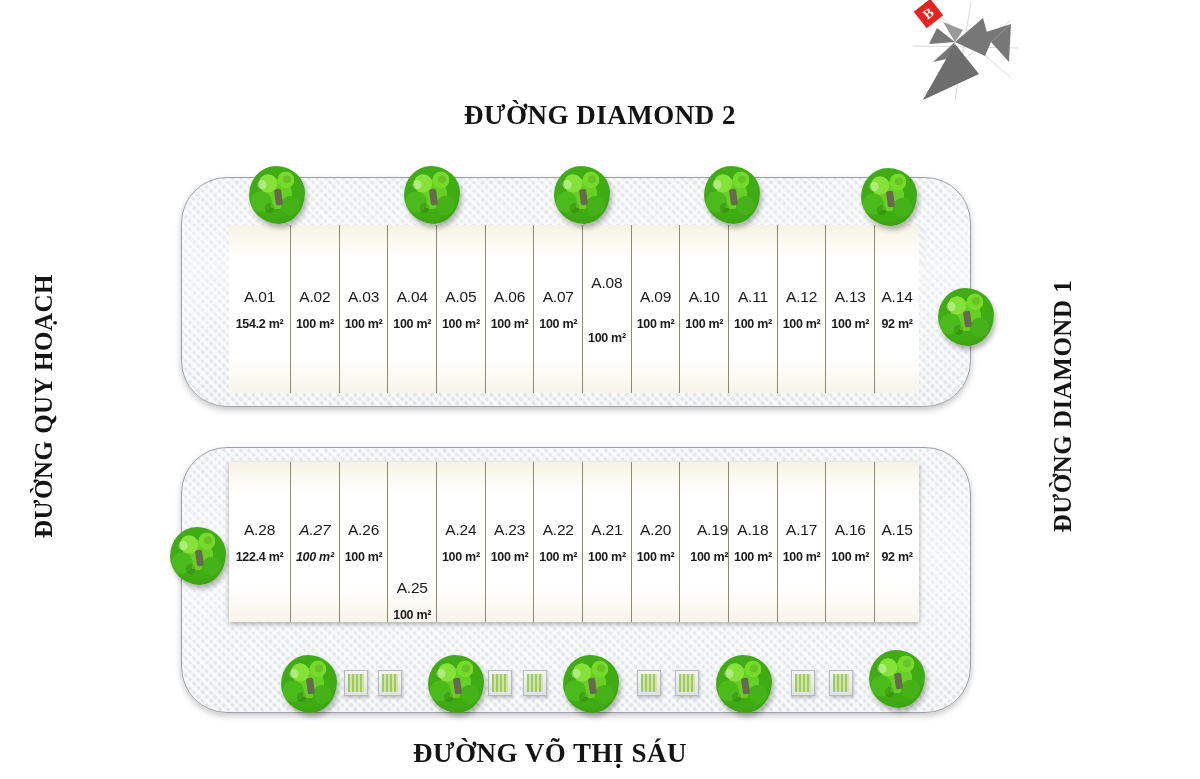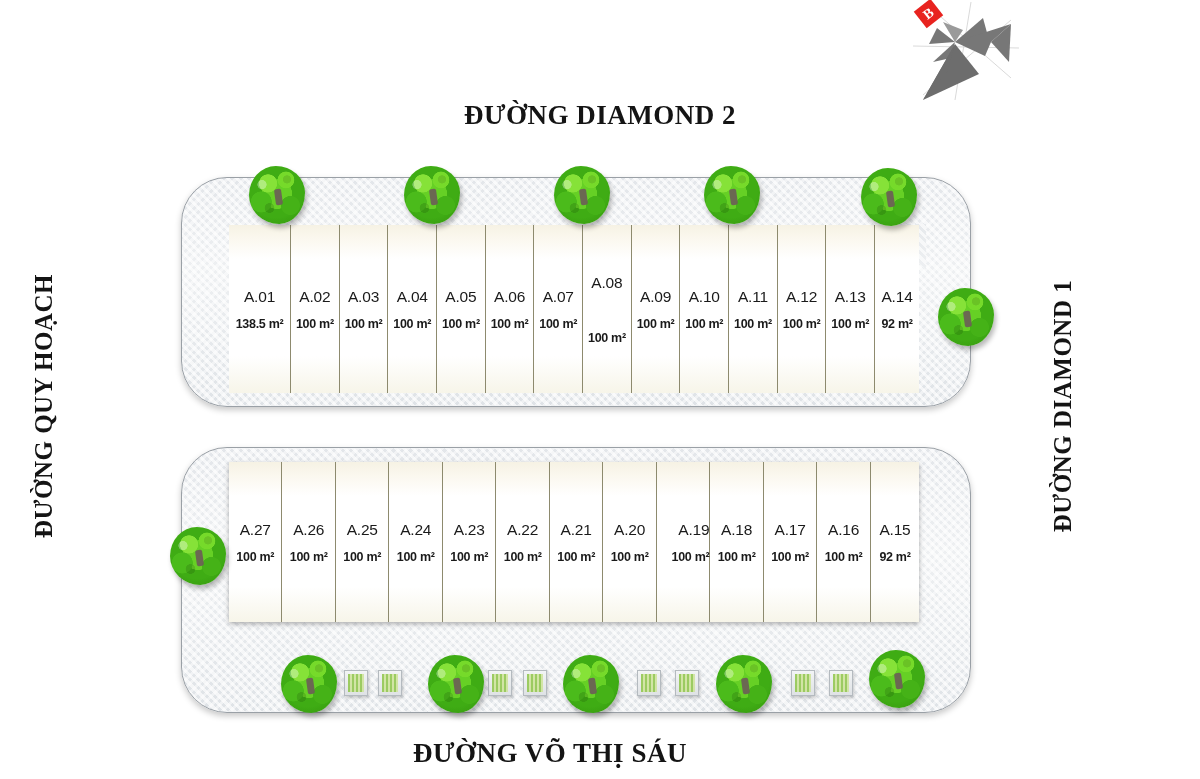--- a/index.html
+++ b/index.html
@@ -222,21 +222,21 @@
 <div class="road" id="road-bottom"></div>
 
 <div class="chamfer" style="left:880px;top:224px;width:46px;height:46px;clip-path:polygon(100% 0,100% 100%,0 0);"></div>
 <div class="chamfer" style="left:228px;top:576px;width:46px;height:47px;clip-path:polygon(0 100%,0 0,100% 100%);"></div>
 <div class="chamfer" style="left:874px;top:576px;width:46px;height:47px;clip-path:polygon(100% 100%,100% 0,0 100%);"></div>
 
 <div class="block" id="block-top">
   <div class="setback" id="setback-top"></div>
 <div class="plot" style="flex: 1.28 1 0%;">
       <div class="code">A.01</div>
-      <div class="area">138.5 m²</div>
+      <div class="area">154.2 m²</div>
     </div>
     <div class="plot" style="flex: 1 1 0%;">
       <div class="code">A.02</div>
       <div class="area">100 m²</div>
     </div>
     <div class="plot" style="flex: 1 1 0%;">
       <div class="code">A.03</div>
       <div class="area">100 m²</div>
     </div>
     <div class="plot" style="flex: 1 1 0%;">
@@ -280,29 +280,33 @@
       <div class="area">100 m²</div>
     </div>
     <div class="plot" style="flex: 0.92 1 0%;">
       <div class="code">A.14</div>
       <div class="area">92 m²</div>
     </div>
   </div>
 
 <div class="block" id="block-bottom">
   <div class="setback" id="setback-bottom"></div>
-    <div class="plot" style="flex: 1 1 0%;">
+<div class="plot" style="flex: 1.28 1 0%;">
+      <div class="code">A.28</div>
+      <div class="area">122.4 m²</div>
+    </div>
+    <div class="plot" style="flex: 1 1 0%; font-style: italic;">
       <div class="code">A.27</div>
       <div class="area">100 m²</div>
     </div>
     <div class="plot" style="flex: 1 1 0%;">
       <div class="code">A.26</div>
       <div class="area">100 m²</div>
     </div>
-    <div class="plot" style="flex: 1 1 0%;">
+    <div class="plot" style="flex: 1 1 0%; justify-content: flex-end;">
       <div class="code">A.25</div>
       <div class="area">100 m²</div>
     </div>
     <div class="plot" style="flex: 1 1 0%;">
       <div class="code">A.24</div>
       <div class="area">100 m²</div>
     </div>
     <div class="plot" style="flex: 1 1 0%;">
       <div class="code">A.23</div>
       <div class="area">100 m²</div>

